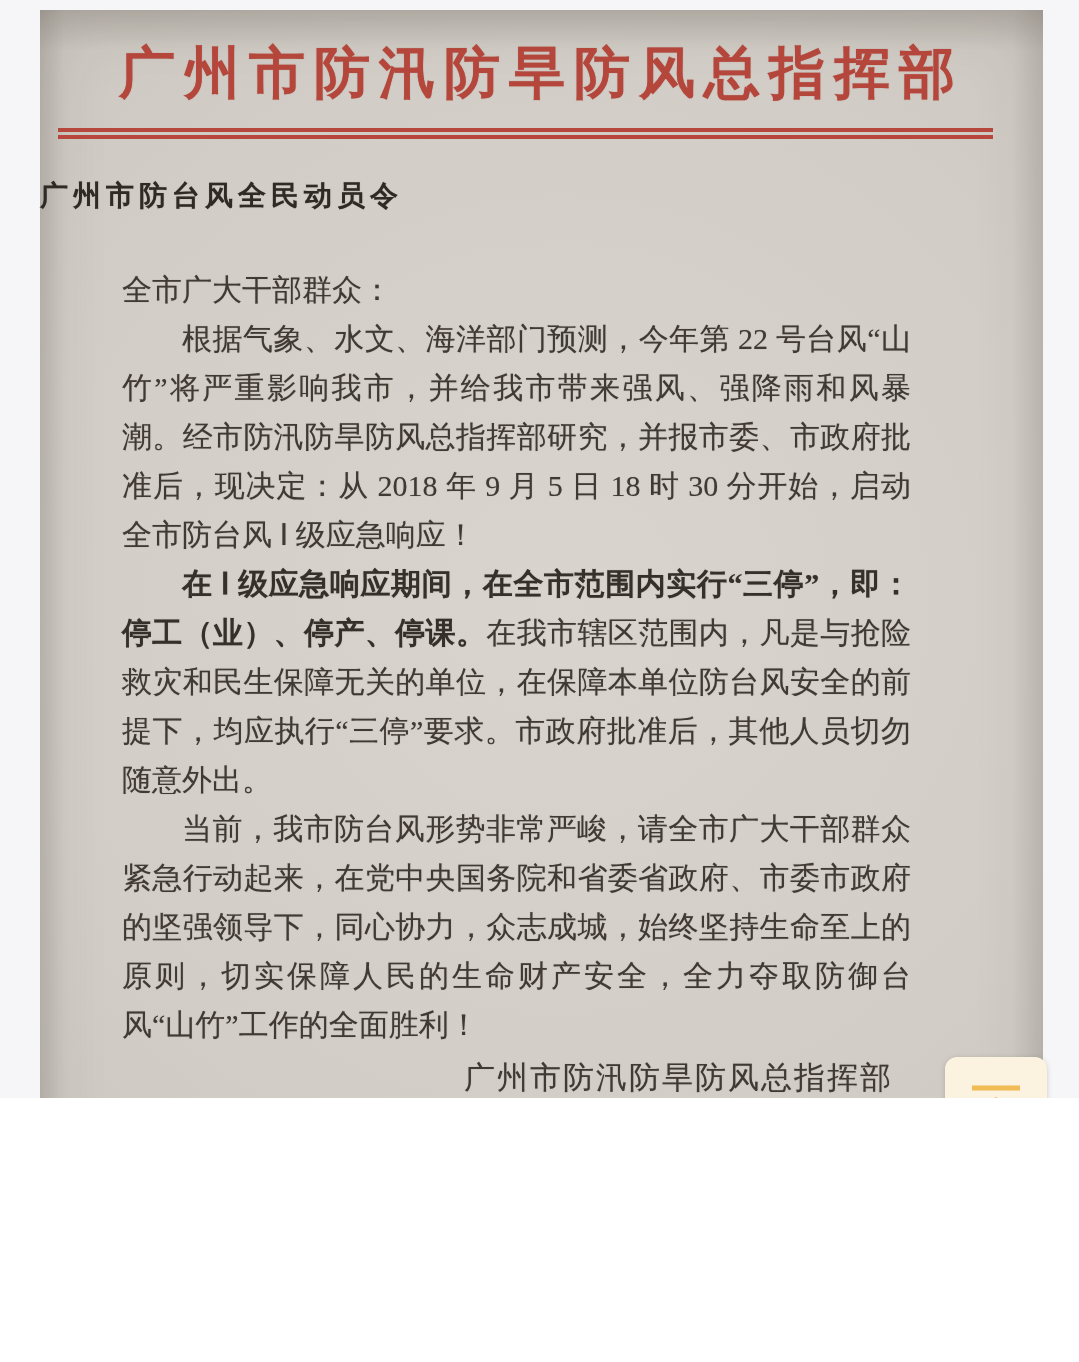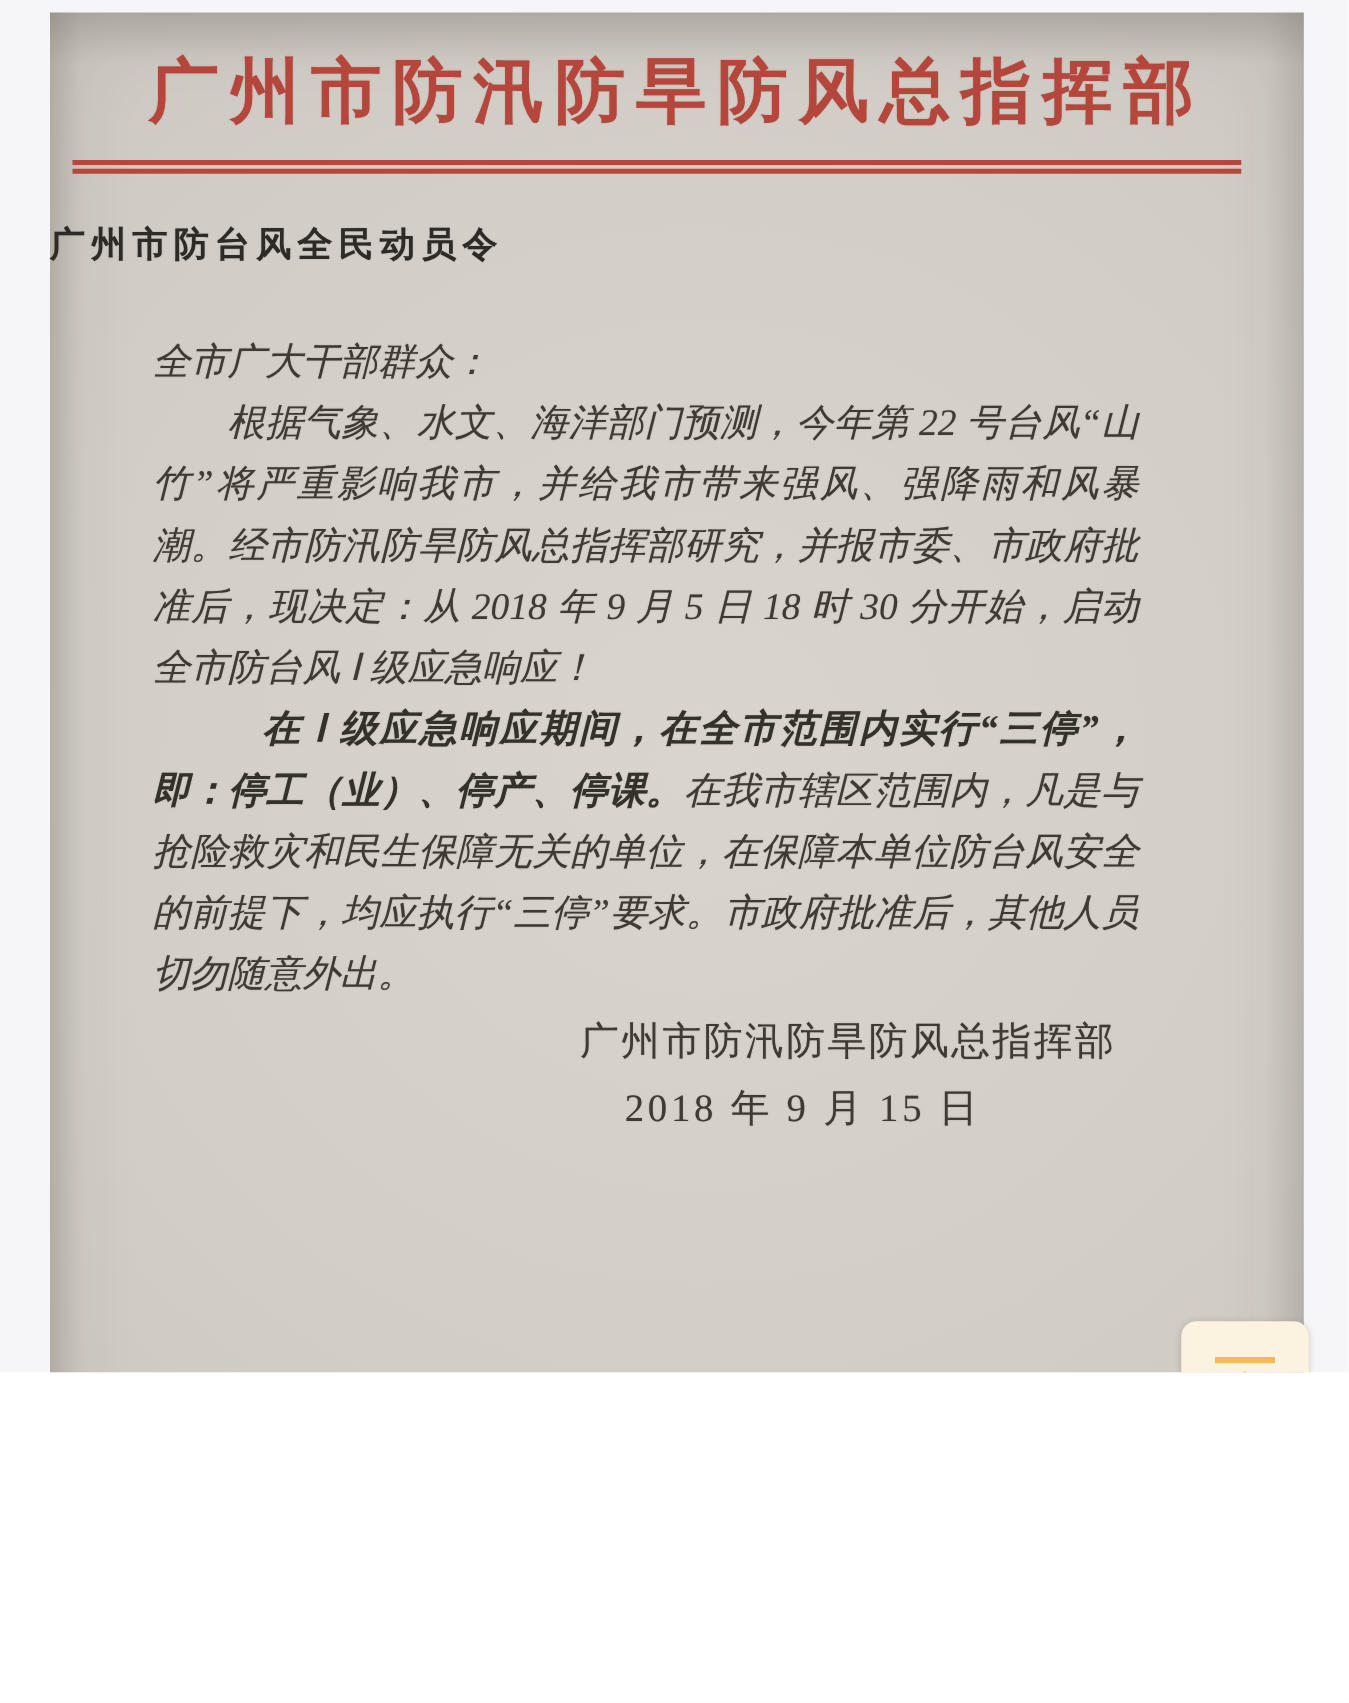--- a/index.html
+++ b/index.html
@@ -37,25 +37,24 @@
   .doc-title{
     margin:38px 0 0;
     font-size:28px;font-weight:700;letter-spacing:5px;
     color:var(--title-ink,#2e2a25);
     white-space:nowrap;
   }
   .doc-body{
     margin:50px 132px 0 82px;
     font-size:30px;line-height:49px;
     text-align:justify;
-    font-style:italic;
   }
   .doc-body p{margin:0;text-indent:2em;}
   .doc-body p.salutation{text-indent:0;}
-  .doc-body .b{font-weight:700;color:#34302a;margin-left:28px;}
+  .doc-body .b{font-weight:700;color:#34302a;}
   .sig{
     margin-top:8px;
     text-align:right;padding-right:150px;
     font-size:31px;letter-spacing:2px;
   }
   .date{
     margin-top:12px;
     text-align:right;padding-right:258px;
     font-size:31px;letter-spacing:3px;
   }
@@ -104,20 +103,21 @@
     <h1 class="doc-header">广州市防汛防旱防风总指挥部</h1>
 
     <div class="hr2"></div>
 
     <h2 class="doc-title">广州市防台风全民动员令</h2>
 
     <div class="doc-body">
       <p class="salutation">全市广大干部群众：</p>
       <p>根据气象、水文、海洋部门预测，今年第 22 号台风“山竹”将严重影响我市，并给我市带来强风、强降雨和风暴潮。经市防汛防旱防风总指挥部研究，并报市委、市政府批准后，现决定：从 2018 年 9 月 5 日 18 时 30 分开始，启动全市防台风 Ⅰ 级应急响应！</p>
       <p><span class="b">在 Ⅰ 级应急响应期间，在全市范围内实行“三停”，即：停工（业）、停产、停课。</span><span>在我市辖区范围内，凡是与抢险救灾和民生保障无关的单位，在保障本单位防台风安全的前提下，均应执行“三停”要求。市政府批准后，其他人员切勿随意外出。</span></p>
+      <p>当前，我市防台风形势非常严峻，请全市广大干部群众紧急行动起来，在党中央国务院和省委省政府、市委市政府的坚强领导下，同心协力，众志成城，始终坚持生命至上的原则，切实保障人民的生命财产安全，全力夺取防御台风“山竹”工作的全面胜利！</p>
     </div>
 
     <div class="sig">广州市防汛防旱防风总指挥部</div>
     <div class="date">2018 年 9 月 15 日</div>
 
     <svg class="stamp" viewBox="0 0 226 236">
       <circle cx="113" cy="118" r="108" fill="none" stroke="#c8463a" stroke-width="5"></circle>
       <defs>
         <path id="stamp-arc" d="M 35.1 163 A 90 90 0 1 1 190.9 163" fill="none"></path>
       </defs>

